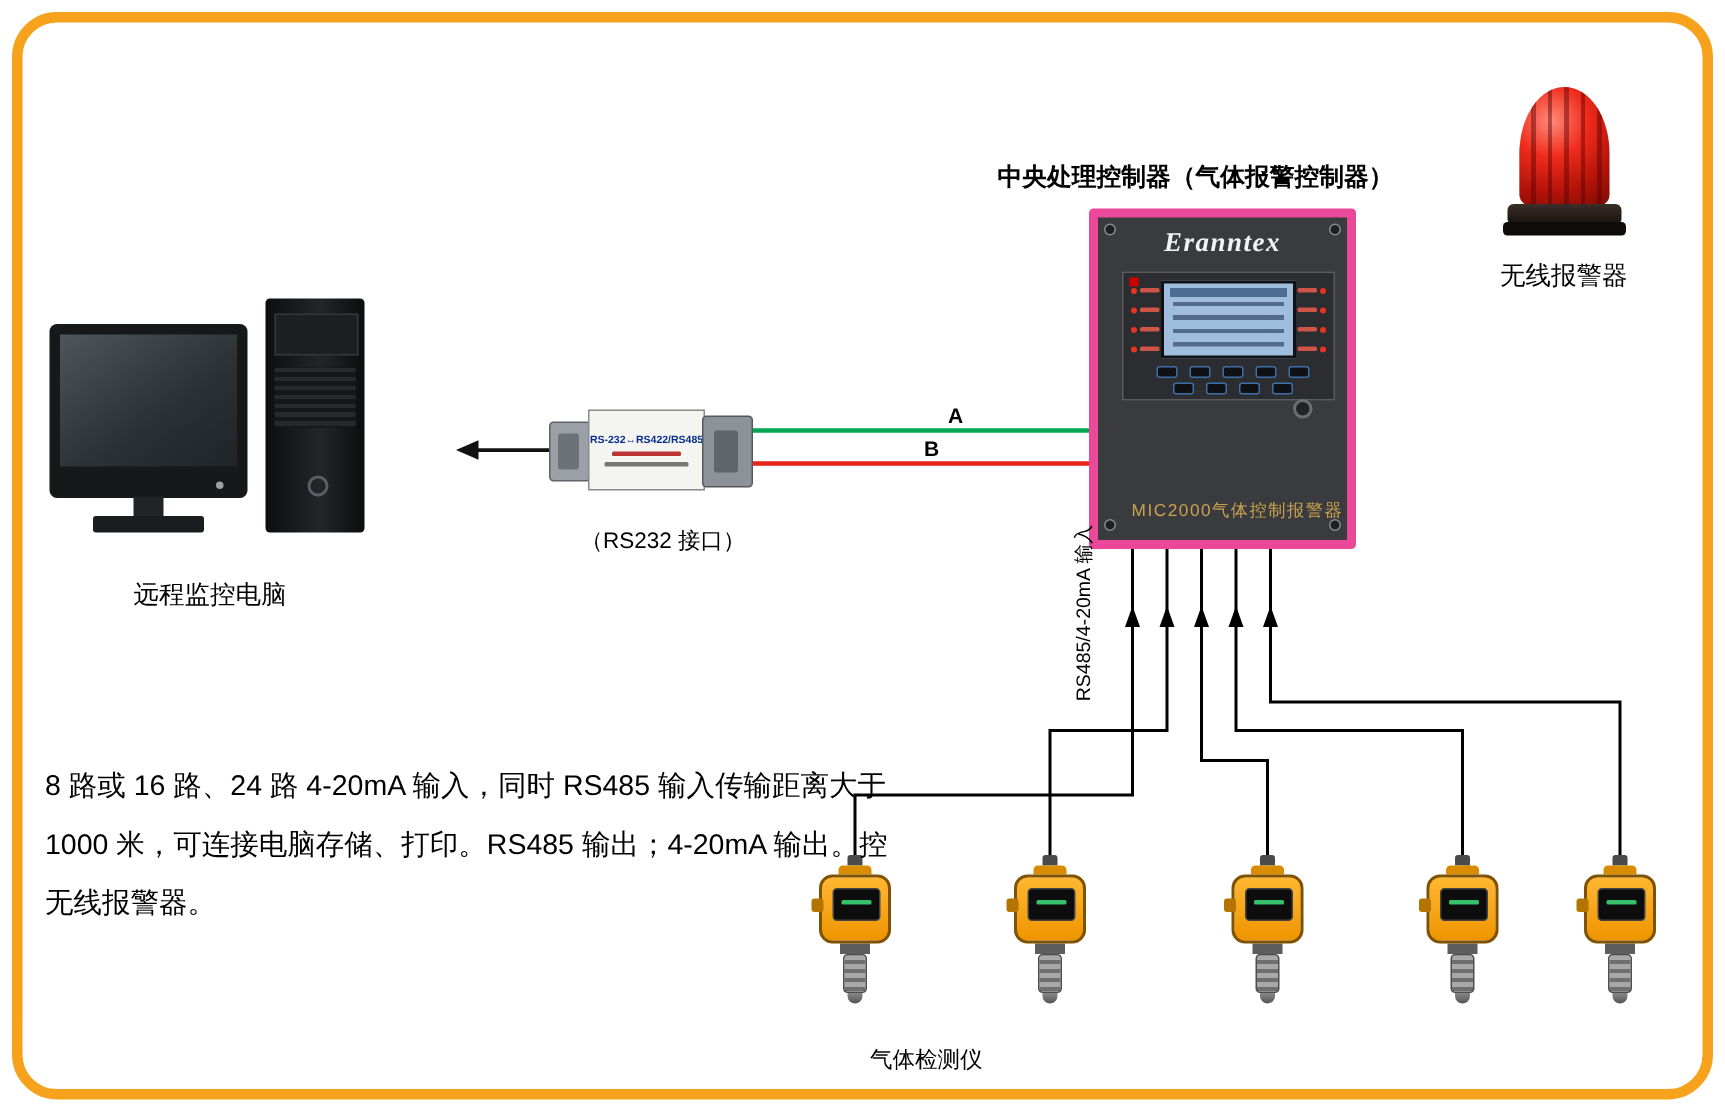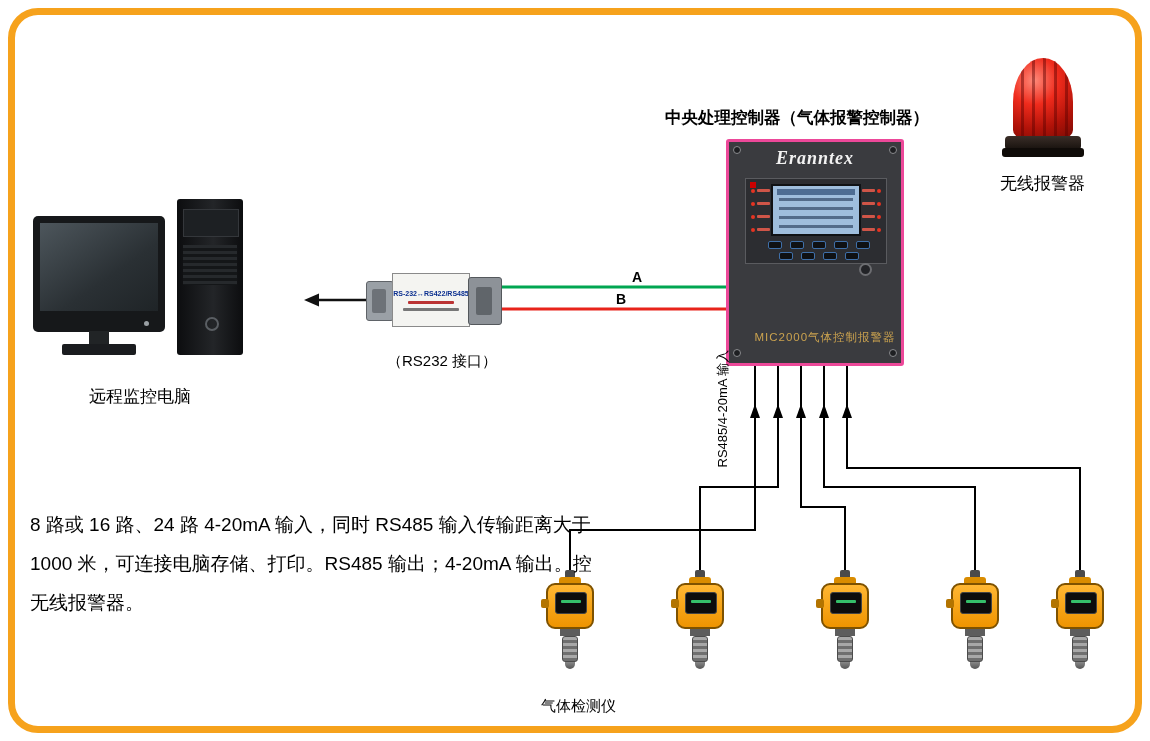--- a/index.html
+++ b/index.html
@@ -12,21 +12,21 @@
 
   
   .wires { position:absolute; left:0; top:0; pointer-events:none; }
 
   
   .lbl { position:absolute; white-space:nowrap; }
   .lbl-controller-title { left:662px; top:107px; width:270px; text-align:center; font-size:16.5px;font-weight:bold; }
   .lbl-alarm   { left:990px; top:172px; width:105px; text-align:center; font-size:17px; }
   .lbl-computer{ left:55px;  top:385px; width:170px; text-align:center; font-size:17px; }
   .lbl-converter { left:362px; top:348px; width:160px; text-align:center; font-size:15px; line-height:25px; }
-  .lbl-detector { left:541px; top:697px; width:125px; text-align:left; font-size:15px; }
+  .lbl-detector { left:530px; top:697px; width:125px; text-align:right; font-size:15px; }
   .lbl-wire-a { left:632px; top:269px; font-size:14px; font-weight:bold; }
   .lbl-wire-b { left:616px; top:291px; font-size:14px; font-weight:bold; }
   .lbl-vertical { left:665px; top:401px; width:115px; height:18px; text-align:center;
                   font-size:13px; transform:rotate(-90deg); }
 
   
   .description { position:absolute; left:30px; top:505px; width:505px; font-size:19px; line-height:39px; }
   .description div { white-space:nowrap; }
 
   
@@ -62,21 +62,21 @@
   .conv-line1 { font-size:7px; font-weight:bold; color:#0a2e8f; }
   .conv-dash { width:46px; height:3px; background:#b33; border-radius:1px; }
   .conv-dash2 { width:56px; height:3px; background:#777; border-radius:1px; }
   .conv-plug-right { position:absolute; right:0; top:4px; width:32px; height:46px;
            background:#8d9298; border:1px solid #54585c; border-radius:3px; }
   .conv-plug-right .pin { position:absolute; left:7px; top:9px; width:16px; height:28px;
            background:#60656a; border-radius:2px; }
 
   
   .controller { position:absolute; left:726px; top:139px; width:178px; height:227px;
-           background:#3a3b3f; border:3px solid #ec4899; border-radius:3px; box-sizing:border-box; }
+           background:#3a3b3f; border:6px solid #ec4899; border-radius:3px; box-sizing:border-box; }
   .ctrl-brand { margin-top:6px; text-align:center; font-family:"Liberation Serif", serif;
            font-style:italic; font-weight:bold; font-size:18px; color:#f2f2f2; letter-spacing:1px; }
   .ctrl-panel { position:absolute; left:16px; top:36px; width:140px; height:84px;
            background:#2c2d31; border:1px solid #5a5b5f; }
   .ctrl-screen { position:absolute; left:25px; top:5px; width:90px; height:52px;
            background:#9fbedd; border:2px solid #101215; box-sizing:border-box; }
   .scr-bar { position:absolute; left:4px; top:3px; right:4px; height:6px; background:#33527a; opacity:.75; }
   .scr-lines { position:absolute; left:6px; right:6px; top:12px; bottom:6px;
            background:repeating-linear-gradient(180deg, rgba(20,40,70,0.55) 0 3px, rgba(255,255,255,0) 3px 9px); }
   .led { position:absolute; width:4px; height:4px; background:#e63322; border-radius:50%; }

